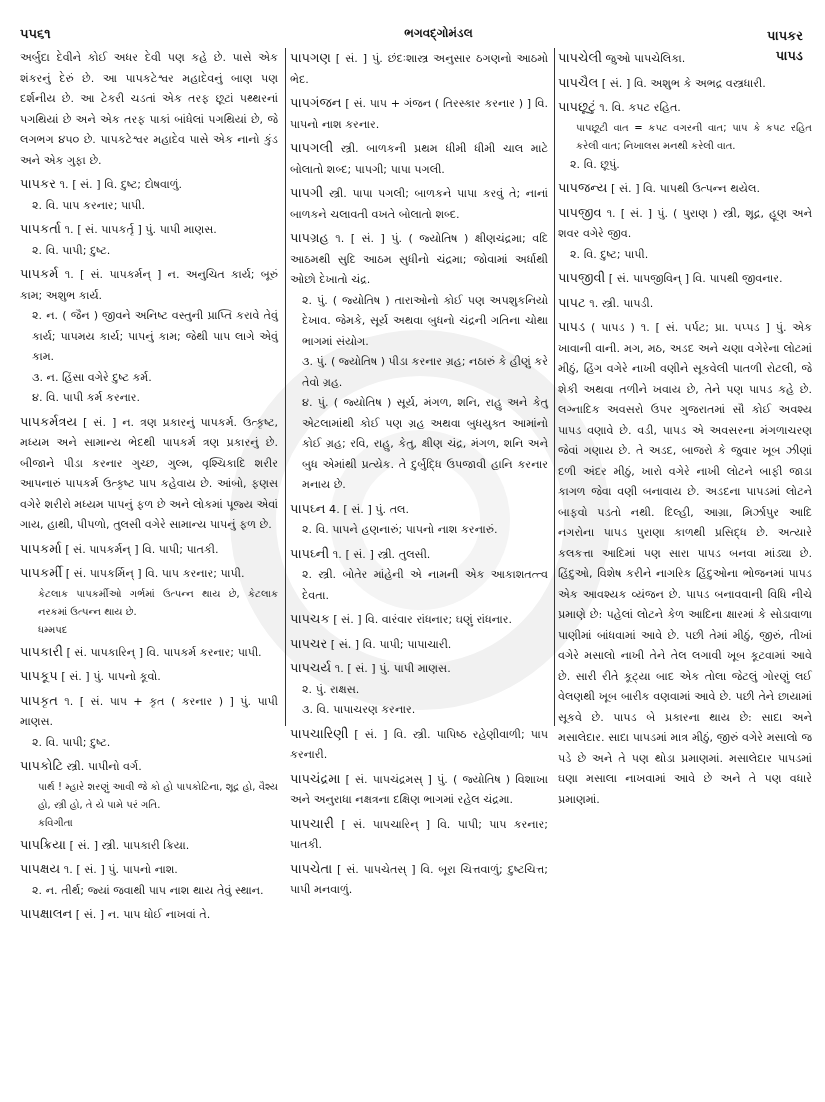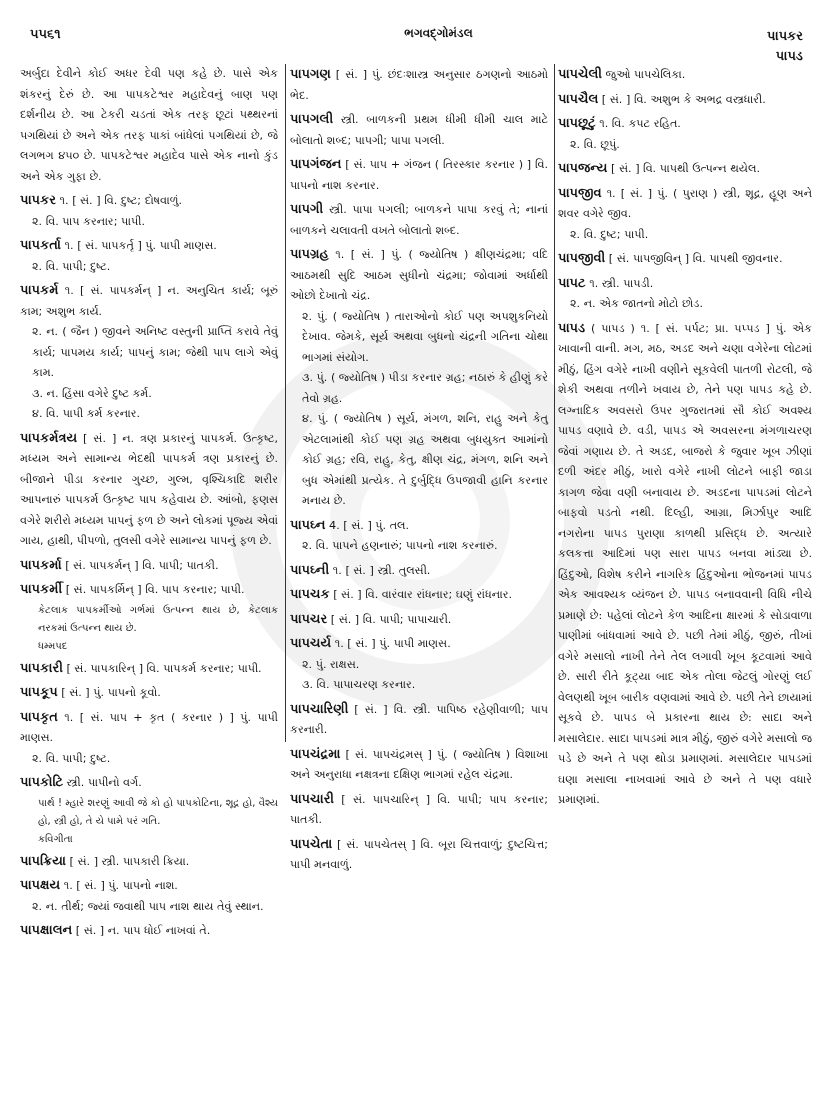--- a/index.html
+++ b/index.html
@@ -10,33 +10,33 @@
   .watermark {
     position: absolute; left: 230px; top: 330px; width: 380px; height: 380px;
     border-radius: 50%; border: 46px solid #f1f1f1; box-sizing: border-box;
     pointer-events: none;
   }
   .watermark2 {
     position: absolute; left: 330px; top: 430px; width: 180px; height: 180px;
     border-radius: 50%; border: 30px solid #f4f4f4; box-sizing: border-box;
   }
   .header { position: absolute; top: 22px; left: 0; width: 825px; height: 40px; }
-  .page-no { position: absolute; left: 30px; top: 4px; font-size: 13px; font-weight: bold; }
+  .page-no { position: absolute; left: 20px; top: 4px; font-size: 13px; font-weight: bold; }
   .book-title { position: absolute; left: 0; width: 825px; text-align: center; top: 4px; font-size: 12px; font-weight: bold; padding-left: 26px; }
   .guide { position: absolute; right: 22px; top: 4px; text-align: right; font-size: 13px; font-weight: bold; line-height: 20px; }
-  .columns { position: absolute; top: 64px; left: 20px; width: 792px; height: 1000px; }
+  .columns { position: absolute; top: 48px; left: 20px; width: 792px; height: 1000px; }
   .col { position: absolute; top: 0; font-size: 11.2px; line-height: 20.5px; }
   .col1 { left: 0; width: 258px; }
   .col2 { left: 270px; width: 258px; }
   .col3 { left: 538px; width: 254px; }
   .rule { position: absolute; top: 0; width: 1px; background: #333; height: 680px; }
   .rule1 { left: 265px; height: 678px; }
   .rule2 { left: 534px; height: 678px; }
   .entry { margin-bottom: 3px; text-align: justify; }
-  .hw { font-weight: bold; font-size: 13px; margin-top: 9px; }
+  .hw { font-weight: normal; font-size: 13px; margin-top: 9px; }
   .sense { padding-left: 12px; }
   .quote { padding-left: 18px; font-size: 10px; line-height: 18px; }
   .src { display: block; text-align: left; font-size: 10px; }
 </style>
 </head>
 <body>
 
 <div class="watermark"></div>
 <div class="watermark2"></div>
 
@@ -63,37 +63,37 @@
       <div class="entry"><span class="hw">પાપકારી</span> <span>[ સં. પાપકારિન્ ] વિ. પાપકર્મ કરનાર; પાપી.</span></div>
       <div class="entry"><span class="hw">પાપકૂપ</span> <span>[ સં. ] પું. પાપનો કૂવો.</span></div>
       <div class="entry"><span class="hw">પાપકૃત</span> <span>૧. [ સં. પાપ + કૃત ( કરનાર ) ] પું. પાપી માણસ.</span><div class="sense">૨. વિ. પાપી; દુષ્ટ.</div></div>
       <div class="entry"><span class="hw">પાપકોટિ</span> <span>સ્ત્રી. પાપીનો વર્ગ.</span><div class="quote"><span>પાર્થ ! મ્હારે શરણું આવી જે કો હો પાપકોટિના, શૂદ્ર હો, વૈશ્ય હો, સ્ત્રી હો, તે યે પામે પરં ગતિ.</span><span class="src">કવિગીતા</span></div></div>
       <div class="entry"><span class="hw">પાપક્રિયા</span> <span>[ સં. ] સ્ત્રી. પાપકારી ક્રિયા.</span></div>
       <div class="entry"><span class="hw">પાપક્ષય</span> <span>૧. [ સં. ] પું. પાપનો નાશ.</span><div class="sense">૨. ન. તીર્થ; જ્યાં જવાથી પાપ નાશ થાય તેવું સ્થાન.</div></div>
       <div class="entry"><span class="hw">પાપક્ષાલન</span> <span>[ સં. ] ન. પાપ ધોઈ નાખવાં તે.</span></div>
     </div>
   <div class="col col2">
       <div class="entry"><span class="hw">પાપગણ</span> <span>[ સં. ] પું. છંદઃશાસ્ત્ર અનુસાર ઠગણનો આઠમો ભેદ.</span></div>
+      <div class="entry"><span class="hw">પાપગંજન</span> <span>[ સં. પાપ + ગંજન ( તિરસ્કાર કરનાર ) ] વિ. પાપનો નાશ કરનાર.</span></div>
       <div class="entry"><span class="hw">પાપગલી</span> <span>સ્ત્રી. બાળકની પ્રથમ ધીમી ધીમી ચાલ માટે બોલાતો શબ્દ; પાપગી; પાપા પગલી.</span></div>
-      <div class="entry"><span class="hw">પાપગંજન</span> <span>[ સં. પાપ + ગંજન ( તિરસ્કાર કરનાર ) ] વિ. પાપનો નાશ કરનાર.</span></div>
       <div class="entry"><span class="hw">પાપગી</span> <span>સ્ત્રી. પાપા પગલી; બાળકને પાપા કરવું તે; નાનાં બાળકને ચલાવતી વખતે બોલાતો શબ્દ.</span></div>
       <div class="entry"><span class="hw">પાપગ્રહ</span> <span>૧. [ સં. ] પું. ( જ્યોતિષ ) ક્ષીણચંદ્રમા; વદિ આઠમથી સુદિ આઠમ સુધીનો ચંદ્રમા; જોવામાં અર્ધાથી ઓછો દેખાતો ચંદ્ર.</span><div class="sense">૨. પું. ( જ્યોતિષ ) તારાઓનો કોઈ પણ અપશુકનિયો દેખાવ. જેમકે, સૂર્ય અથવા બુધનો ચંદ્રની ગતિના ચોથા ભાગમાં સંયોગ.</div><div class="sense">૩. પું. ( જ્યોતિષ ) પીડા કરનાર ગ્રહ; નઠારું કે હીણું કરે તેવો ગ્રહ.</div><div class="sense">૪. પું. ( જ્યોતિષ ) સૂર્ય, મંગળ, શનિ, રાહુ અને કેતુ એટલામાંથી કોઈ પણ ગ્રહ અથવા બુધયુક્ત આમાંનો કોઈ ગ્રહ; રવિ, રાહુ, કેતુ, ક્ષીણ ચંદ્ર, મંગળ, શનિ અને બુધ એમાંથી પ્રત્યેક. તે દુર્બુદ્ધિ ઉપજાવી હાનિ કરનાર મનાય છે.</div></div>
       <div class="entry"><span class="hw">પાપઘ્ન</span> <span>4. [ સં. ] પું. તલ.</span><div class="sense">૨. વિ. પાપને હણનારું; પાપનો નાશ કરનારું.</div></div>
-      <div class="entry"><span class="hw">પાપઘ્ની</span> <span>૧. [ સં. ] સ્ત્રી. તુલસી.</span></div>
+      <div class="entry"><span class="hw">પાપઘ્ની</span> <span>૧. [ સં. ] સ્ત્રી. તુલસી.</span><div class="sense">૨. સ્ત્રી. બોતેર માંહેની એ નામની એક આકાશતત્ત્વ દેવતા.</div></div>
       <div class="entry"><span class="hw">પાપચક</span> <span>[ સં. ] વિ. વારંવાર રાંધનાર; ઘણું રાંધનાર.</span></div>
       <div class="entry"><span class="hw">પાપચર</span> <span>[ સં. ] વિ. પાપી; પાપાચારી.</span></div>
       <div class="entry"><span class="hw">પાપચર્ય</span> <span>૧. [ સં. ] પું. પાપી માણસ.</span><div class="sense">૨. પું. રાક્ષસ.</div><div class="sense">૩. વિ. પાપાચરણ કરનાર.</div></div>
       <div class="entry"><span class="hw">પાપચારિણી</span> <span>[ સં. ] વિ. સ્ત્રી. પાપિષ્ઠ રહેણીવાળી; પાપ કરનારી.</span></div>
       <div class="entry"><span class="hw">પાપચંદ્રમા</span> <span>[ સં. પાપચંદ્રમસ્ ] પું. ( જ્યોતિષ ) વિશાખા અને અનુરાધા નક્ષત્રના દક્ષિણ ભાગમાં રહેલ ચંદ્રમા.</span></div>
       <div class="entry"><span class="hw">પાપચારી</span> <span>[ સં. પાપચારિન્ ] વિ. પાપી; પાપ કરનાર; પાતકી.</span></div>
       <div class="entry"><span class="hw">પાપચેતા</span> <span>[ સં. પાપચેતસ્ ] વિ. બૂરા ચિત્તવાળું; દુષ્ટચિત્ત; પાપી મનવાળું.</span></div>
     </div>
   <div class="col col3">
       <div class="entry"><span class="hw">પાપચેલી</span> <span>જુઓ પાપચેલિકા.</span></div>
       <div class="entry"><span class="hw">પાપચૈલ</span> <span>[ સં. ] વિ. અશુભ કે અભદ્ર વસ્ત્રધારી.</span></div>
-      <div class="entry"><span class="hw">પાપછૂટું</span> <span>૧. વિ. કપટ રહિત.</span><div class="sense">૨. વિ. છૂપું.</div></div>
+      <div class="entry"><span class="hw">પાપછૂટું</span> <span>૧. વિ. કપટ રહિત.</span><div class="quote"><span>પાપછૂટી વાત = કપટ વગરની વાત; પાપ કે કપટ રહિત કરેલી વાત; નિખાલસ મનથી કરેલી વાત.</span></div><div class="sense">૨. વિ. છૂપું.</div></div>
       <div class="entry"><span class="hw">પાપજન્ય</span> <span>[ સં. ] વિ. પાપથી ઉત્પન્ન થયેલ.</span></div>
       <div class="entry"><span class="hw">પાપજીવ</span> <span>૧. [ સં. ] પું. ( પુરાણ ) સ્ત્રી, શૂદ્ર, હૂણ અને શવર વગેરે જીવ.</span><div class="sense">૨. વિ. દુષ્ટ; પાપી.</div></div>
       <div class="entry"><span class="hw">પાપજીવી</span> <span>[ સં. પાપજીવિન્ ] વિ. પાપથી જીવનાર.</span></div>
-      <div class="entry"><span class="hw">પાપટ</span> <span>૧. સ્ત્રી. પાપડી.</span><div class="sense">૨. ન. એક જાતનો મોટો છોડ.</div></div>
+      <div class="entry"><span class="hw">પાપટ</span> <span>૧. સ્ત્રી. પાપડી.</span></div>
       <div class="entry"><span class="hw">પાપડ</span> <span>( પાપડ ) ૧. [ સં. પર્પટ; પ્રા. પપ્પડ ] પું. એક ખાવાની વાની. મગ, મઠ, અડદ અને ચણા વગેરેના લોટમાં મીઠું, હિંગ વગેરે નાખી વણીને સૂકવેલી પાતળી રોટલી, જે શેકી અથવા તળીને ખવાય છે, તેને પણ પાપડ કહે છે. લગ્નાદિક અવસરો ઉપર ગુજરાતમાં સૌ કોઈ અવશ્ય પાપડ વણાવે છે. વડી, પાપડ એ અવસરના મંગળાચરણ જેવાં ગણાય છે. તે અડદ, બાજરો કે જુવાર ખૂબ ઝીણાં દળી અંદર મીઠું, ખારો વગેરે નાખી લોટને બાફી જાડા કાગળ જેવા વણી બનાવાય છે. અડદના પાપડમાં લોટને બાફવો પડતો નથી. દિલ્હી, આગ્રા, મિર્ઝાપુર આદિ નગરોના પાપડ પુરાણા કાળથી પ્રસિદ્ધ છે. અત્યારે કલકત્તા આદિમાં પણ સારા પાપડ બનવા માંડ્યા છે. હિંદુઓ, વિશેષ કરીને નાગરિક હિંદુઓના ભોજનમાં પાપડ એક આવશ્યક વ્યંજન છે. પાપડ બનાવવાની વિધિ નીચે પ્રમાણે છે: પહેલાં લોટને કેળ આદિના ક્ષારમાં કે સોડાવાળા પાણીમાં બાંધવામાં આવે છે. પછી તેમાં મીઠું, જીરું, તીખાં વગેરે મસાલો નાખી તેને તેલ લગાવી ખૂબ કૂટવામાં આવે છે. સારી રીતે કૂટ્યા બાદ એક તોલા જેટલું ગોરણું લઈ વેલણથી ખૂબ બારીક વણવામાં આવે છે. પછી તેને છાયામાં સૂકવે છે. પાપડ બે પ્રકારના થાય છે: સાદા અને મસાલેદાર. સાદા પાપડમાં માત્ર મીઠું, જીરું વગેરે મસાલો જ પડે છે અને તે પણ થોડા પ્રમાણમાં. મસાલેદાર પાપડમાં ઘણા મસાલા નાખવામાં આવે છે અને તે પણ વધારે પ્રમાણમાં.</span></div>
     </div>
 </div>
 
 </body></html>

